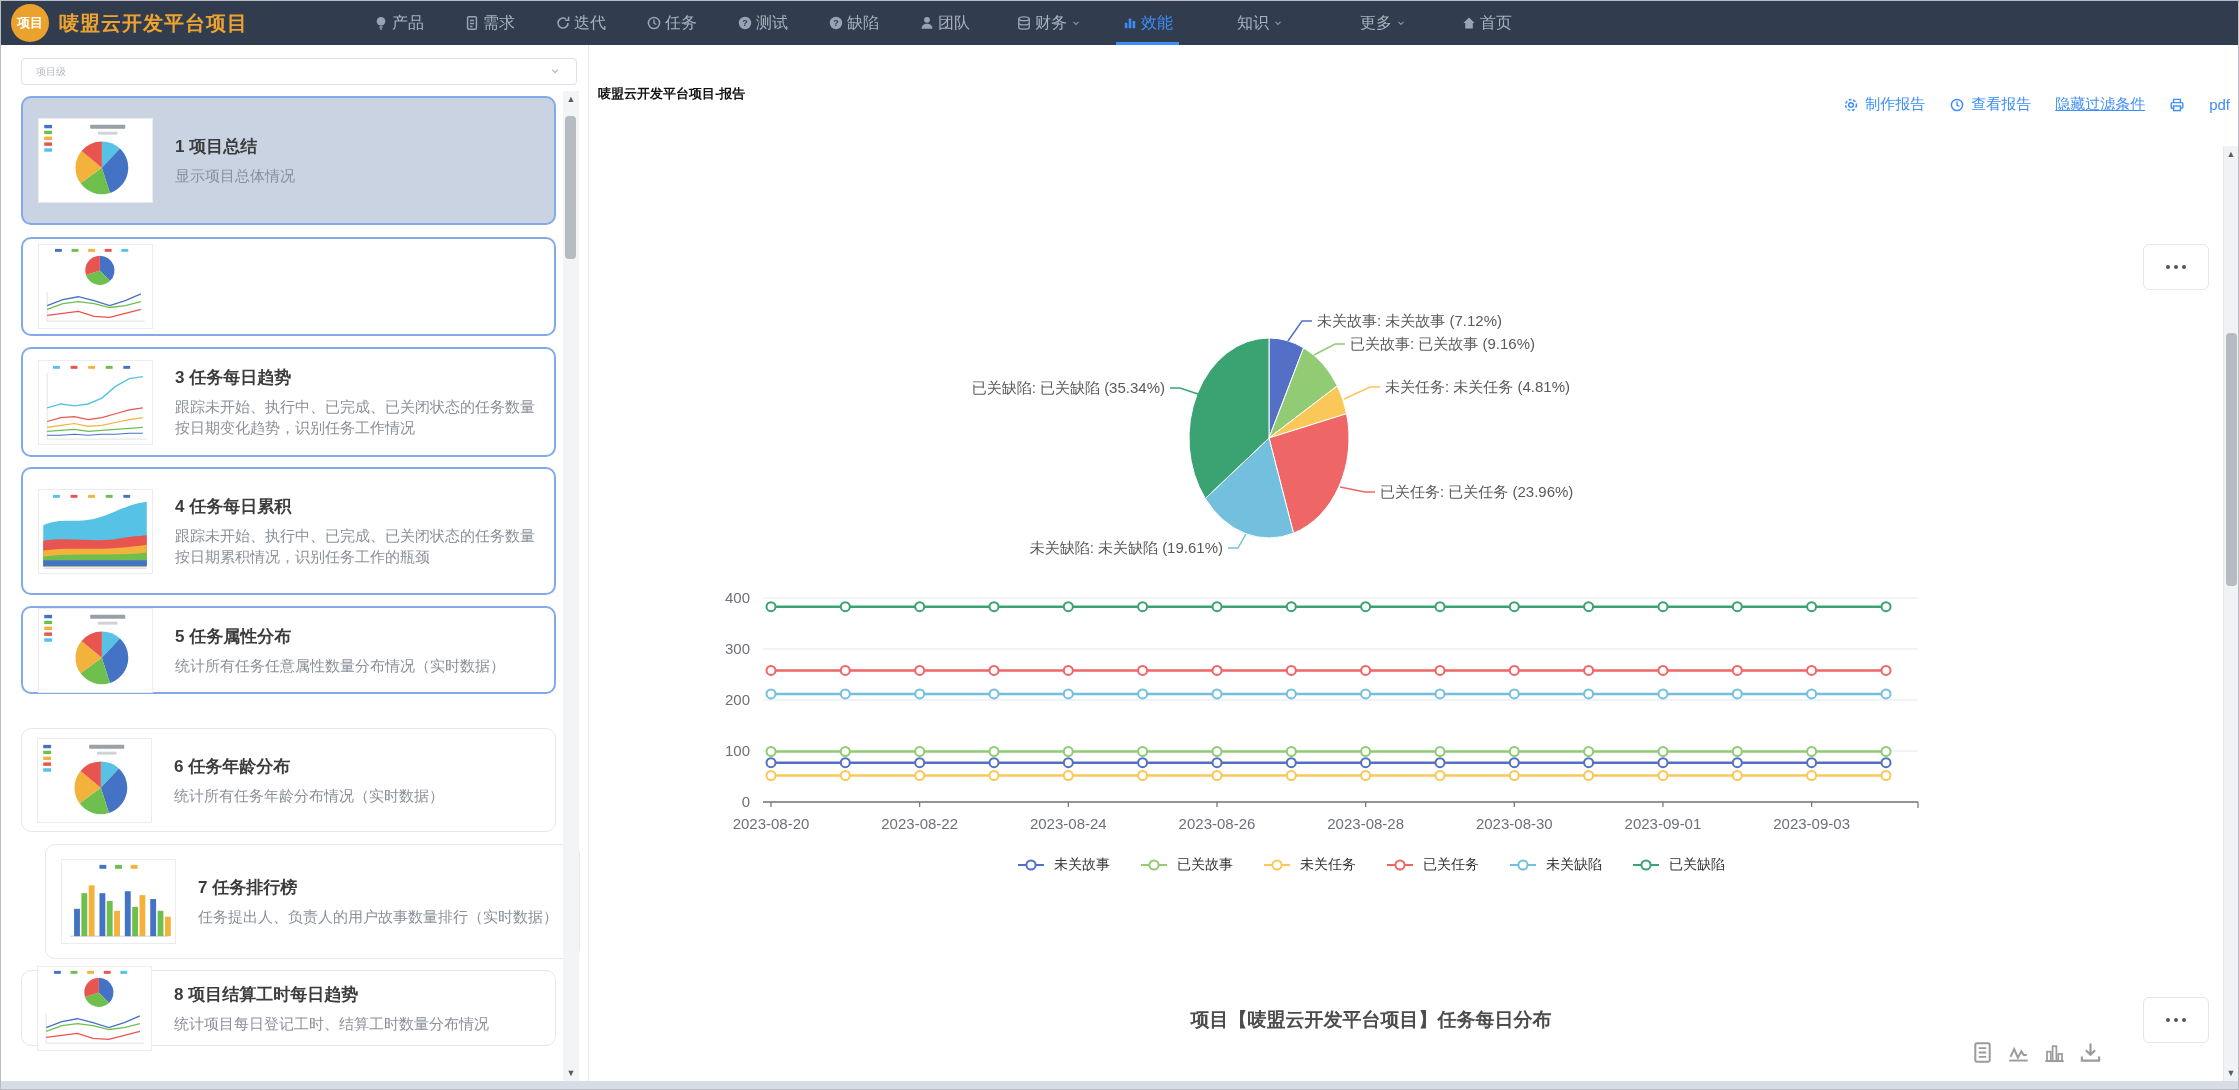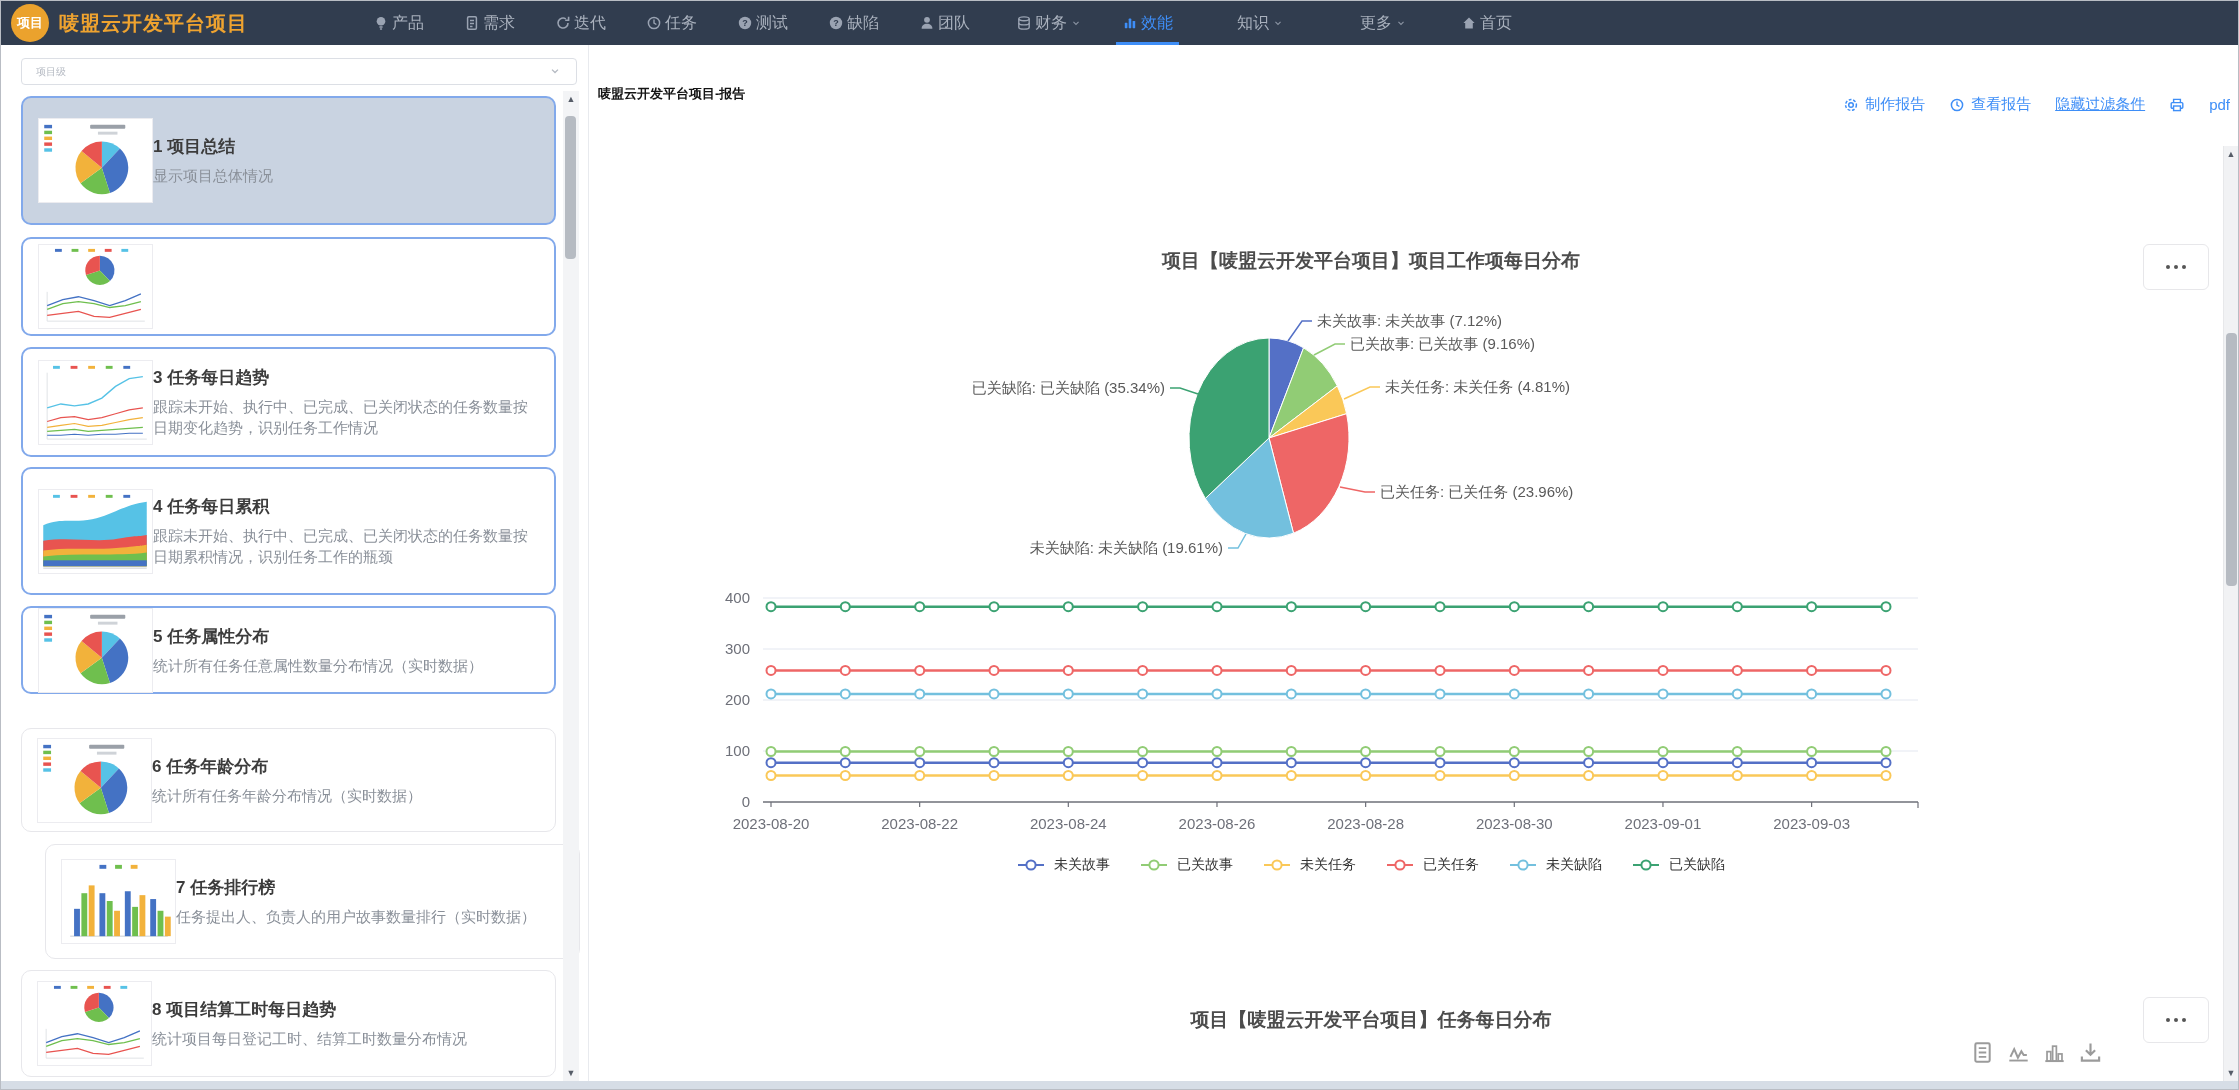--- a/index.html
+++ b/index.html
@@ -16,21 +16,21 @@
   .nav-item.active{color:#3e8ef7;}
   .nav-item.active::after{content:"";position:absolute;left:14px;right:14px;bottom:0;height:3px;background:#3e8ef7;}
 
   
   .sidebar{position:absolute;left:0;top:44px;width:588px;bottom:8px;background:#fff;border-right:1px solid #e8eaee;box-sizing:border-box;}
   .rpt-select{position:absolute;left:20px;top:13px;width:556px;height:27px;border:1px solid #dcdfe5;border-radius:4px;
       display:flex;align-items:center;justify-content:space-between;padding:0 14px;box-sizing:border-box;
       color:#b4b9c2;font-size:10px;background:#fff;cursor:pointer;}
   .rpt-list{position:absolute;left:0;top:46px;right:0;bottom:0;overflow:hidden;}
   .rpt-card{position:absolute;left:20px;width:535px;border-radius:10px;background:#fff;display:flex;align-items:center;
-      box-sizing:border-box;padding:8px 12px 8px 15px;border:1px solid #e7e7eb;cursor:pointer;}
+      box-sizing:border-box;padding:8px 12px 8px 15px;gap:22px;border:1px solid #e7e7eb;cursor:pointer;}
   .rpt-card.hl{border:2px solid #82a9eb;}
   .rpt-card.sel{background:#c9d3e1;}
   .thumb{width:115px;height:85px;background:#fff;border:1px solid #ececf0;flex:none;box-sizing:border-box;}
   .thumb svg{display:block;width:100%;height:100%;}
   .rpt-txt{flex:1;min-width:0;}
   .rpt-title{font-size:17px;font-weight:bold;color:#3c3c3c;margin-bottom:7px;}
   .rpt-desc{font-size:15px;color:#8a9099;line-height:21px;}
 
   
   .side-scroll{position:absolute;left:562px;top:46px;width:16px;bottom:0;background:#f3f4f6;}
@@ -320,21 +320,21 @@
               <rect x="90" y="40" width="6" height="38" fill="#4472c4"></rect>
               <rect x="97.5" y="52" width="6" height="26" fill="#6fbf4e"></rect>
               <rect x="105" y="58" width="6" height="20" fill="#f2b23b"></rect>
             </svg>
           </div>
     <div class="rpt-txt">
       <div class="rpt-title">7 任务排行榜</div>
       <div class="rpt-desc">任务提出人、负责人的用户故事数量排行（实时数据）</div>
     </div>
         </div>
-        <div class="rpt-card" style="top: 879px; height: 107px;">
+        <div class="rpt-card" style="top: 879px; height: 76px;">
           <div class="thumb">
             <svg viewBox="0 0 115 85">
               <rect width="115" height="85" fill="#fff"></rect>
     <rect x="16" y="4" width="7" height="3" fill="#4472c4"></rect>
               <rect x="33" y="4" width="7" height="3" fill="#6fbf4e"></rect>
               <rect x="50" y="4" width="7" height="3" fill="#f2b23b"></rect>
               <rect x="67" y="4" width="7" height="3" fill="#e85450"></rect>
               <rect x="84" y="4" width="7" height="3" fill="#56c2e6"></rect>
     <path d="M62,26 L62.0,11.0 A15,15 0 0 1 72.3,36.9 Z" fill="#4472c4"></path>
               <path d="M62,26 L72.3,36.9 A15,15 0 0 1 47.7,30.6 Z" fill="#6fbf4e"></path>
@@ -383,21 +383,20 @@
             <path d="M4.6 5.6V2.4h6.8v3.2" fill="none" stroke="#3e8ef7" stroke-width="1.4"></path>
             <rect x="2.2" y="5.6" width="11.6" height="5.6" rx="1" fill="none" stroke="#3e8ef7" stroke-width="1.4"></rect>
             <rect x="4.6" y="9" width="6.8" height="4.6" fill="#fff" stroke="#3e8ef7" stroke-width="1.4"></rect>
           </svg>
         </div>
         <div class="action">
           <span class="lbl">pdf</span>
         </div>
       </div>
 
-    <div class="chart-title" id="chart1-title">项目【唛盟云开发平台项目】项目工作项每日分布</div>
     <button class="more-btn" id="more1">
         <span class="dots"></span>
       </button>
     <svg id="pie-svg" width="1050" height="292" viewBox="0 0 1050 292">
         <path d="M679,147 L679.0,47.0 A80,100 0 0 1 713.6,56.8 Z" fill="#5470c6" stroke="#fff" stroke-width="1"></path>
         <path d="M679,147 L713.6,56.8 A80,100 0 0 1 747.3,94.9 Z" fill="#91cc75" stroke="#fff" stroke-width="1"></path>
         <path d="M679,147 L747.3,94.9 A80,100 0 0 1 756.6,122.7 Z" fill="#fac858" stroke="#fff" stroke-width="1"></path>
         <path d="M679,147 L756.6,122.7 A80,100 0 0 1 703.5,242.2 Z" fill="#ee6666" stroke="#fff" stroke-width="1"></path>
         <path d="M679,147 L703.5,242.2 A80,100 0 0 1 615.3,207.5 Z" fill="#73c0de" stroke="#fff" stroke-width="1"></path>
         <path d="M679,147 L615.3,207.5 A80,100 0 0 1 679.0,47.0 Z" fill="#3ba272" stroke="#fff" stroke-width="1"></path>

